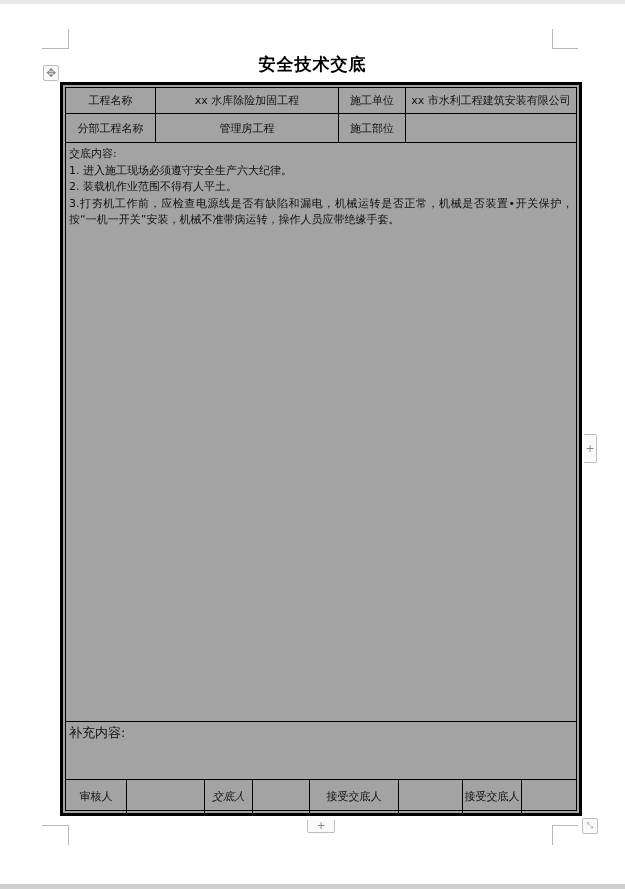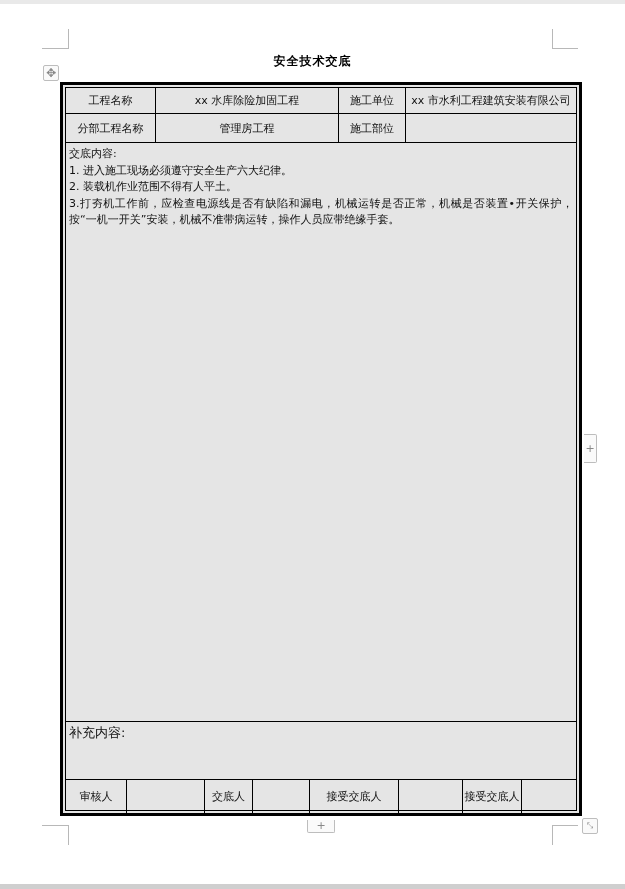--- a/index.html
+++ b/index.html
@@ -9,28 +9,28 @@
   .topbar { position: absolute; left: 0; top: 0; width: 625px; height: 4px; background: #e9e9e9; }
   .bottombar { position: absolute; left: 0; top: 884px; width: 625px; height: 5px; background: #cfcfcf; }
 
   .crop { position: absolute; border-color: #b8b8b8; border-style: solid; border-width: 0; }
   .crop-tl { left: 42px; top: 29px; width: 27px; height: 20px; border-right-width: 1px; border-bottom-width: 1px; }
   .crop-tr { left: 552px; top: 29px; width: 26px; height: 20px; border-left-width: 1px; border-bottom-width: 1px; }
   .crop-bl { left: 42px; top: 825px; width: 27px; height: 20px; border-right-width: 1px; border-top-width: 1px; }
   .crop-br { left: 552px; top: 825px; width: 26px; height: 20px; border-left-width: 1px; border-top-width: 1px; }
 
   .title { position: absolute; left: 0; top: 53px; width: 625px; text-align: center;
-           font-family: "DejaVu Serif", serif; font-size: 12px; font-weight: bold; letter-spacing: 1px; }
+           font-family: "DejaVu Serif", serif; font-size: 17px; font-weight: bold; letter-spacing: 1px; }
 
   .move-handle { position: absolute; left: 43px; top: 65px; width: 16px; height: 16px;
                  border: 1px solid #bdbdbd; border-radius: 2px; background: #fafafa;
                  color: #888; font-size: 12px; line-height: 14px; text-align: center; }
 
   .table-outer { position: absolute; left: 60px; top: 82px; width: 522px; height: 734px;
-                 border: 3px solid #000; background: #e5e5e5; }
+                 border: 3px solid #000; background: #a3a3a3; }
   .table-inner { position: absolute; left: 2px; top: 2px; right: 2px; bottom: 2px;
                  border: 1px solid #000; }
 
   .hl { position: absolute; left: 0; right: 0; height: 0; border-top: 1px solid #000; }
   .vl { position: absolute; width: 0; border-left: 1px solid #000; }
 
   .cell { position: absolute; display: flex; align-items: center; justify-content: center;
           font-size: 11px; white-space: nowrap; color: #111; }
 
   .content { position: absolute; left: 3px; top: 58px; right: 3px;
@@ -96,21 +96,21 @@
       <p>交底内容:</p>
       <p>1. 进入施工现场必须遵守安全生产六大纪律。</p>
       <p>2. 装载机作业范围不得有人平土。</p>
       <p>3.打夯机工作前，应检查电源线是否有缺陷和漏电，机械运转是否正常，机械是否装置•开关保护，按“一机一开关”安装，机械不准带病运转，操作人员应带绝缘手套。</p>
     </div>
 
     <div class="supp-label" style="top:636px;">补充内容:</div>
 
     <div class="cell" style="left:0; top:692px; width:60px; height:33px;">审核人</div>
     <div class="cell" style="left:61px; top:692px; width:77px; height:33px;"></div>
-    <div class="cell" style="left:139px; top:692px; width:47px; height:33px;">交底人</div>
+    <div class="cell" style="left:139px; top:692px; width:47px; height:33px;font-style:italic;">交底人</div>
     <div class="cell" style="left:187px; top:692px; width:56px; height:33px;"></div>
     <div class="cell" style="left:244px; top:692px; width:88px; height:33px;">接受交底人</div>
     <div class="cell" style="left:333px; top:692px; width:63px; height:33px;"></div>
     <div class="cell" style="left:397px; top:692px; width:58px; height:33px;">接受交底人</div>
     <div class="cell" style="left:456px; top:692px; width:54px; height:33px;"></div>
   </div>
 </div>
 
 <div class="add-col-btn">+</div>
 <div class="add-row-btn">+</div>

